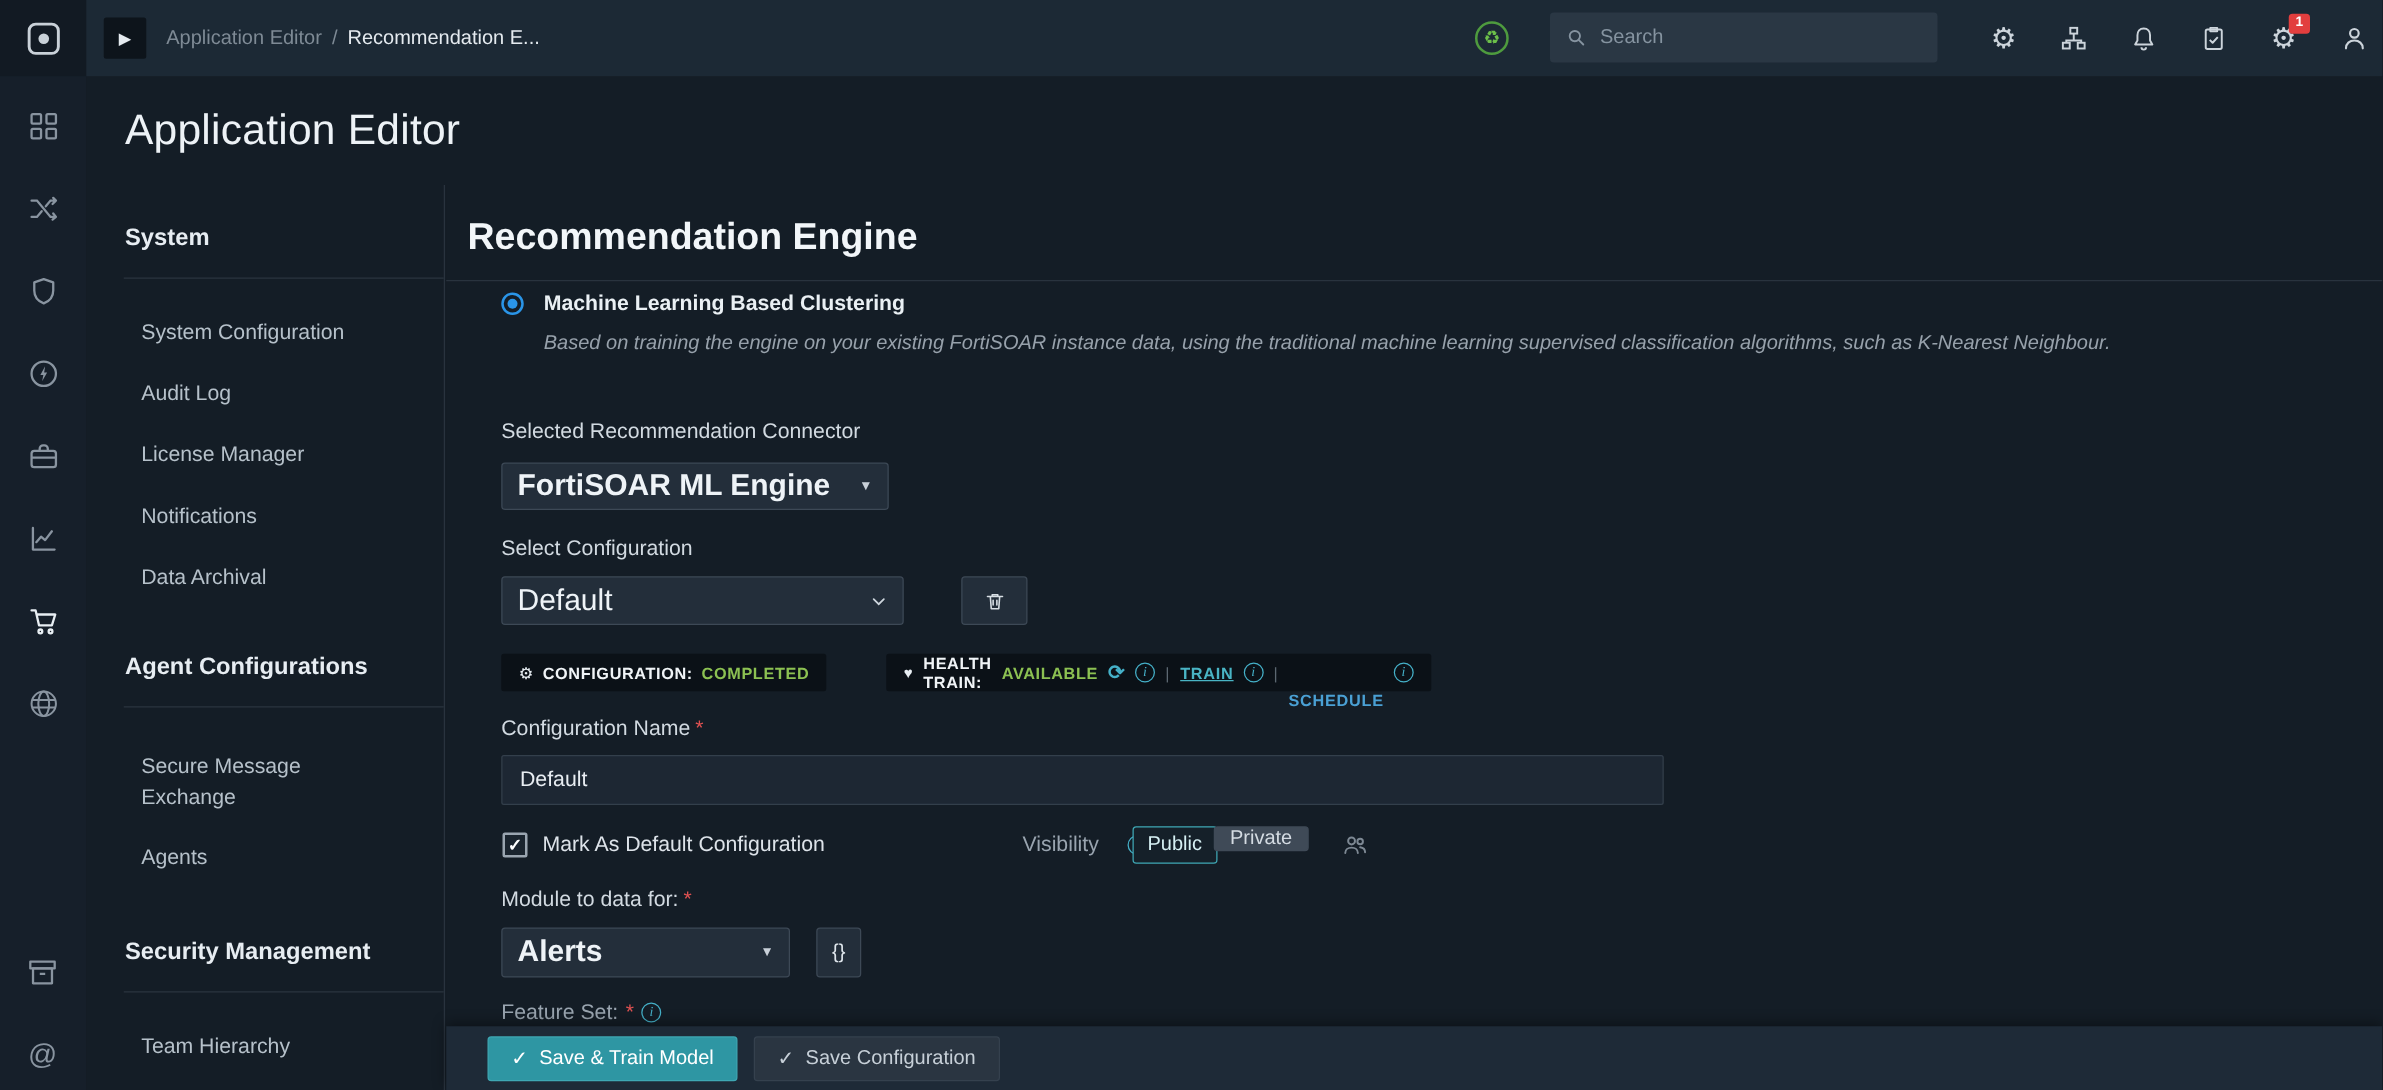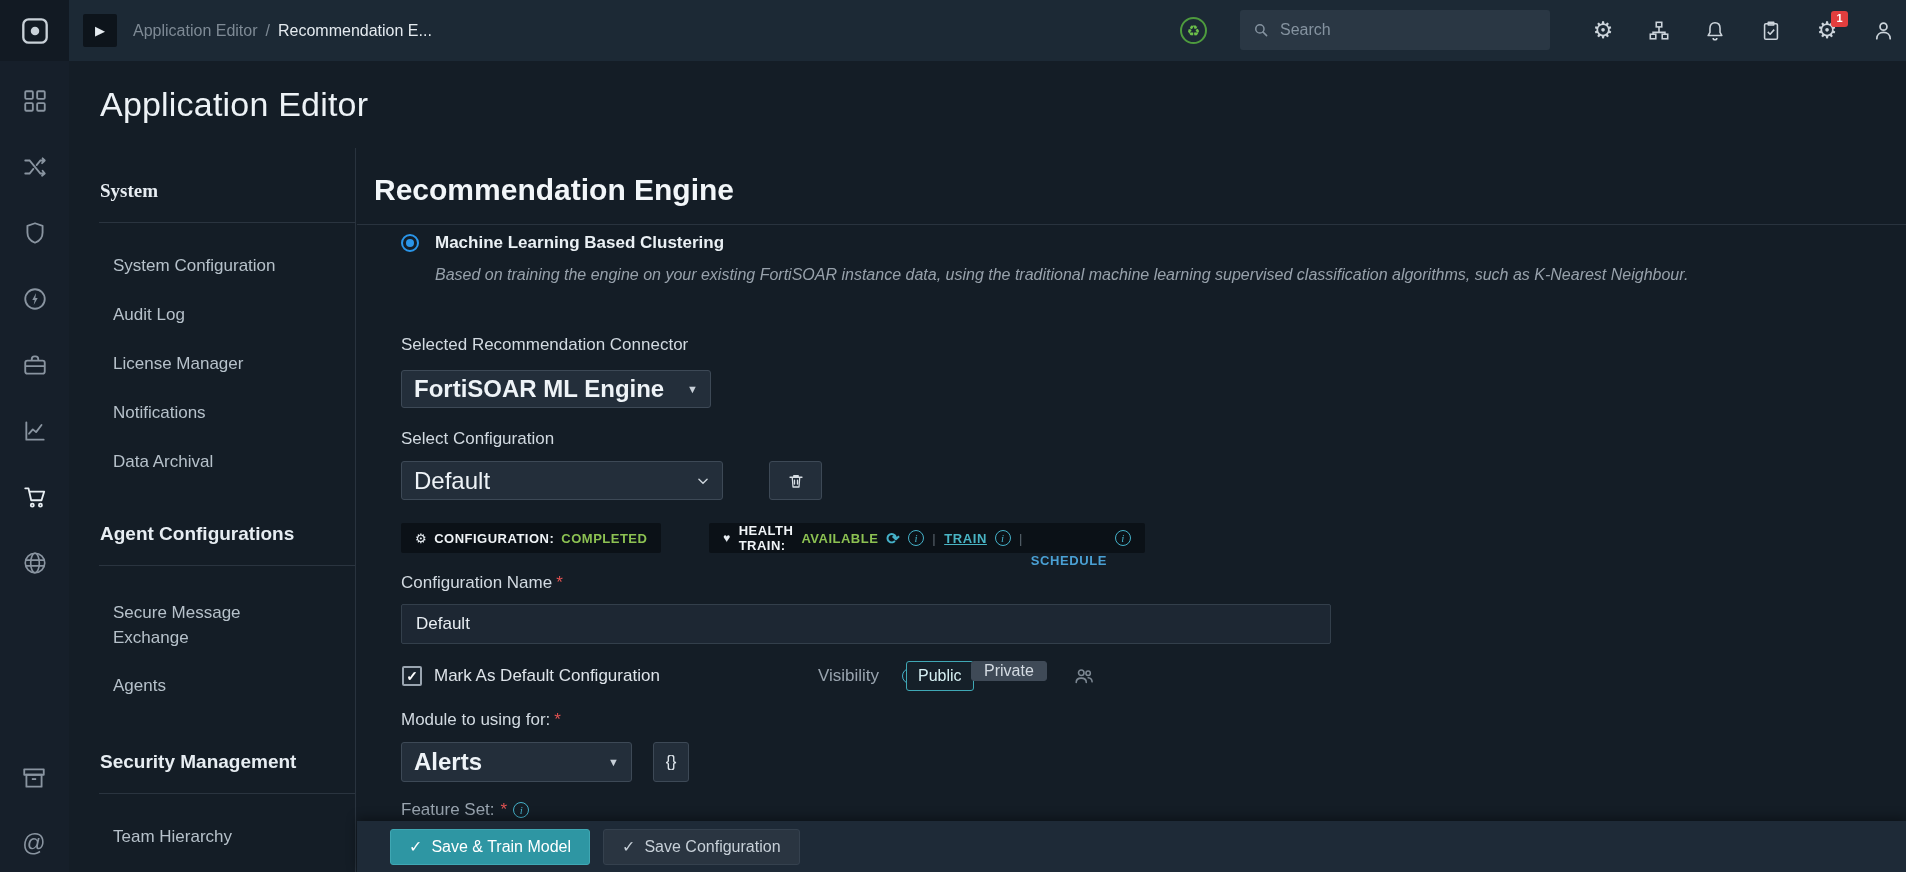--- a/index.html
+++ b/index.html
@@ -55,21 +55,21 @@
   
   .sidebar { position:absolute; left:69px; top:148px; width:287px; bottom:0; background:#141d26;
     border-right:1px solid #29333e; }
   .side-header { height:32px; line-height:32px; padding-left:31px; font-size:19px; font-weight:bold;
     color:#e7edf2; white-space:nowrap; }
   .side-line { border-bottom:1px solid #2a343f; margin-left:30px; }
   .side-item { height:34px; line-height:34px; padding-left:44px; font-size:17px; color:#b6c1ca;
     white-space:nowrap; cursor:pointer; }
   .side-item.wrap { white-space:normal; width:214px; height:auto; line-height:25px; }
 
-  .mt27{margin-top:27px;font-family:Liberation Serif, serif;} .mt15{margin-top:15px;} .mt26{margin-top:26px;} .gap15{margin-top:15px;}
+  .mt27{margin-top:27px;} .mt15{margin-top:15px;} .mt26{margin-top:26px;} .gap15{margin-top:15px;}
   .mt39{margin-top:39px;} .mt34{margin-top:34px;} .mt19{margin-top:19px;} .mt43{margin-top:43px;}
 
   
   .main { position:absolute; left:357px; top:148px; right:0; bottom:0; background:#141d26; }
   .main-title { position:absolute; left:17px; top:25px; font-size:30px; font-weight:bold; color:#f2f6f9; }
   .main-divider { position:absolute; left:0; right:0; top:76px; border-bottom:1px solid #29333e; }
 
   .radio { position:absolute; left:44px; top:86px; width:18px; height:18px; border:2px solid #2a95e8;
     border-radius:50%; display:flex; align-items:center; justify-content:center; cursor:pointer; }
   .radio .dot { width:8px; height:8px; border-radius:50%; background:#2a95e8; }
@@ -356,21 +356,21 @@
       <svg width="22" height="22" viewBox="0 0 24 24" fill="none" stroke="currentColor" stroke-width="1.7" stroke-linecap="round">
         <circle cx="9" cy="8.5" r="3"></circle>
         <path d="M3.5 19c0-3 2.5-4.7 5.5-4.7s5.5 1.7 5.5 4.7"></path>
         <circle cx="16.5" cy="9" r="2.4"></circle>
         <path d="M16.5 14c2.6.3 4.3 1.9 4.3 4.4"></path>
       </svg>
     </div>
   </div>
 
   <div class="field-label" style="left:44px; top:562px;">
-    <span>Module to using for:</span><span class="req">*</span>
+    <span>Module to data for:</span><span class="req">*</span>
   </div>
   <div class="dd" style="left:44px; top:594px; width:231px; height:40px;">
     <span class="dd-text bold">Alerts</span>
     <span class="caret">▼</span>
   </div>
   <div class="sq-btn" style="left:296px; top:594px; width:36px; height:40px; font-size:16px;">
     <span>{}</span>
   </div>
 
   <div class="feature-row">

